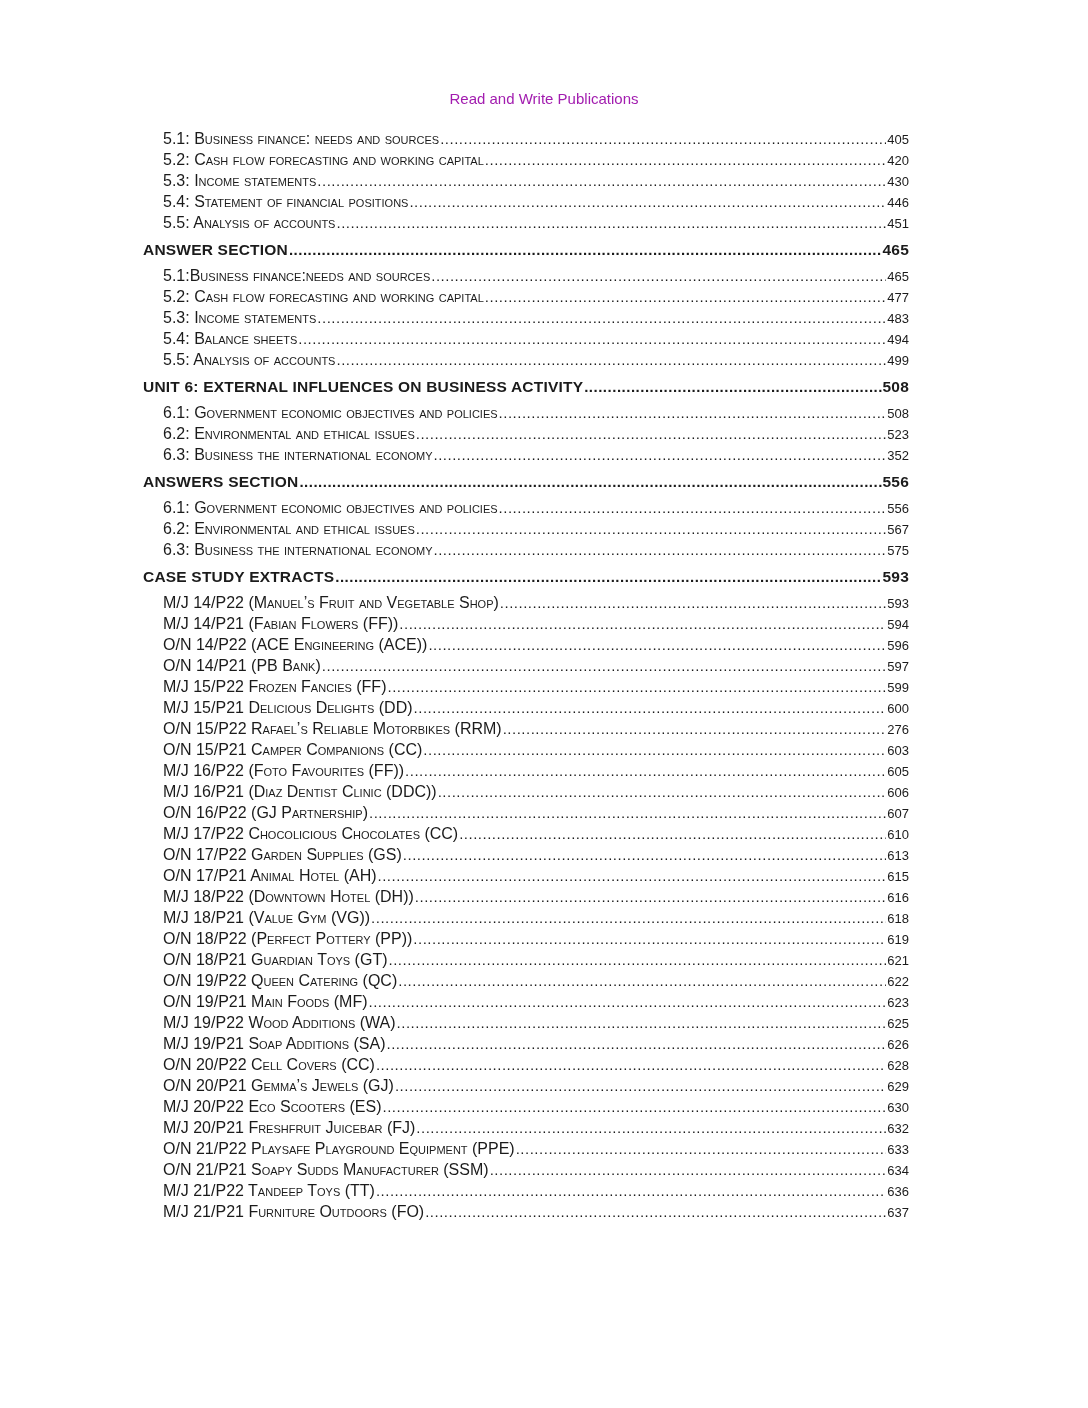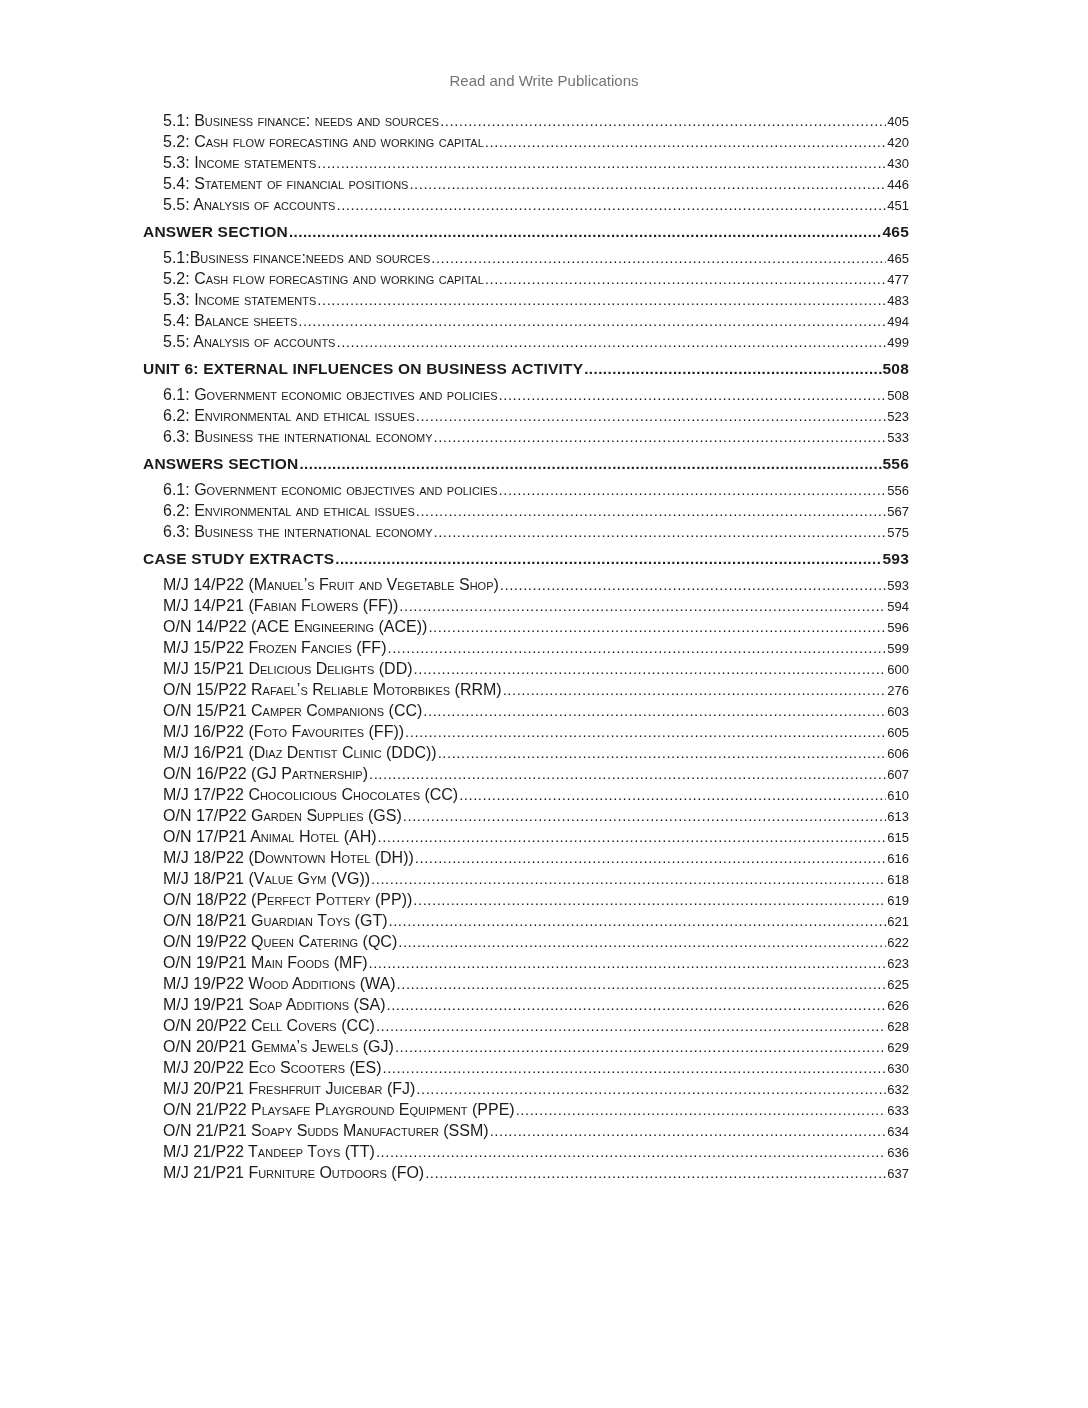--- a/index.html
+++ b/index.html
@@ -9,24 +9,24 @@
   }
   body {
     width: 1088px;
     height: 1408px;
     position: relative;
     font-family: "Liberation Sans", sans-serif;
     color: #1b1b1b;
     overflow: hidden;
   }
   .page-header {
-    padding-top: 72px;
+    padding-top: 90px;
     text-align: center;
     font-size: 15px;
-    color: #737373;
+    color: #a21caf;
   }
   .toc {
     margin-top: 22px;
     margin-left: 143px;
     width: 766px;
   }
   .toc-line {
     display: flex;
     align-items: baseline;
     line-height: 20px;
@@ -157,21 +157,21 @@
 
   <div class="toc-line entry">
     <span class="toc-title">6.2: Environmental and ethical issues</span>
     <span class="toc-dots"></span>
     <span class="toc-page">523</span>
   </div>
 
   <div class="toc-line entry">
     <span class="toc-title">6.3: Business the international economy</span>
     <span class="toc-dots"></span>
-    <span class="toc-page">533</span>
+    <span class="toc-page">352</span>
   </div>
 
   <div class="toc-line heading">
     <span class="toc-title">ANSWERS SECTION</span>
     <span class="toc-dots"></span>
     <span class="toc-page">556</span>
   </div>
 
   <div class="toc-line entry">
     <span class="toc-title">6.1: Government economic objectives and policies</span>
@@ -208,20 +208,25 @@
     <span class="toc-dots"></span>
     <span class="toc-page">594</span>
   </div>
 
   <div class="toc-line entry">
     <span class="toc-title">O/N 14/P22 (ACE Engineering (ACE))</span>
     <span class="toc-dots"></span>
     <span class="toc-page">596</span>
   </div>
 
+  <div class="toc-line entry">
+    <span class="toc-title">O/N 14/P21 (PB Bank)</span>
+    <span class="toc-dots"></span>
+    <span class="toc-page">597</span>
+  </div>
 
   <div class="toc-line entry">
     <span class="toc-title">M/J 15/P22  Frozen Fancies (FF)</span>
     <span class="toc-dots"></span>
     <span class="toc-page">599</span>
   </div>
 
   <div class="toc-line entry">
     <span class="toc-title">M/J 15/P21 Delicious Delights (DD)</span>
     <span class="toc-dots"></span>

